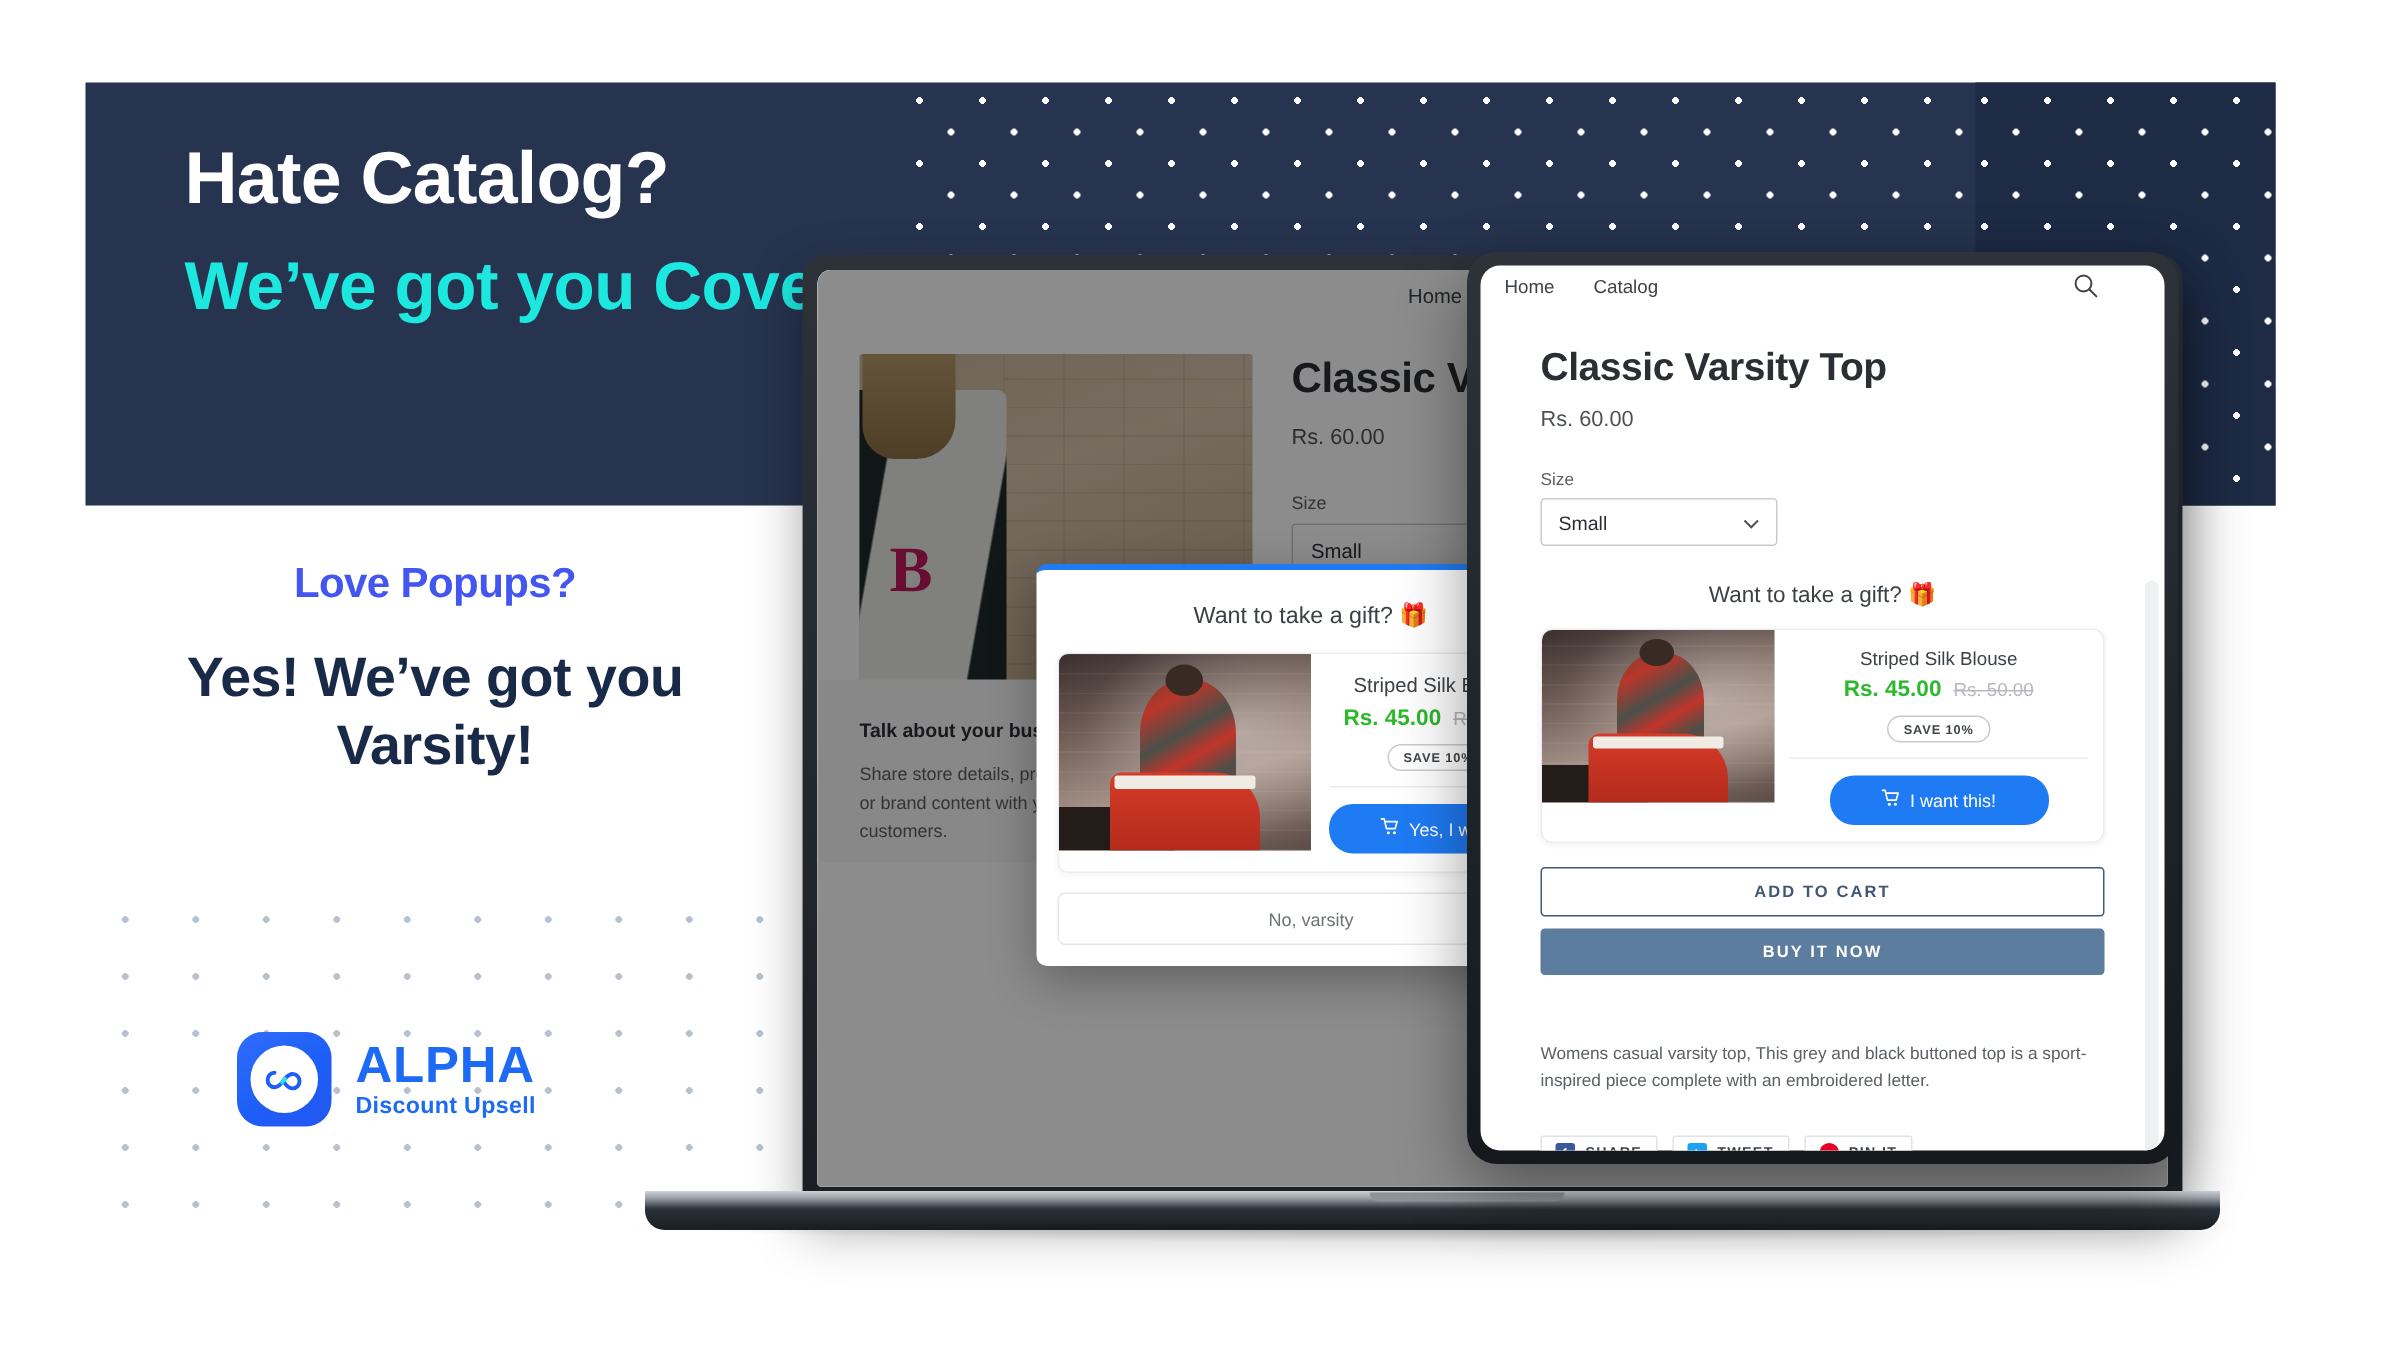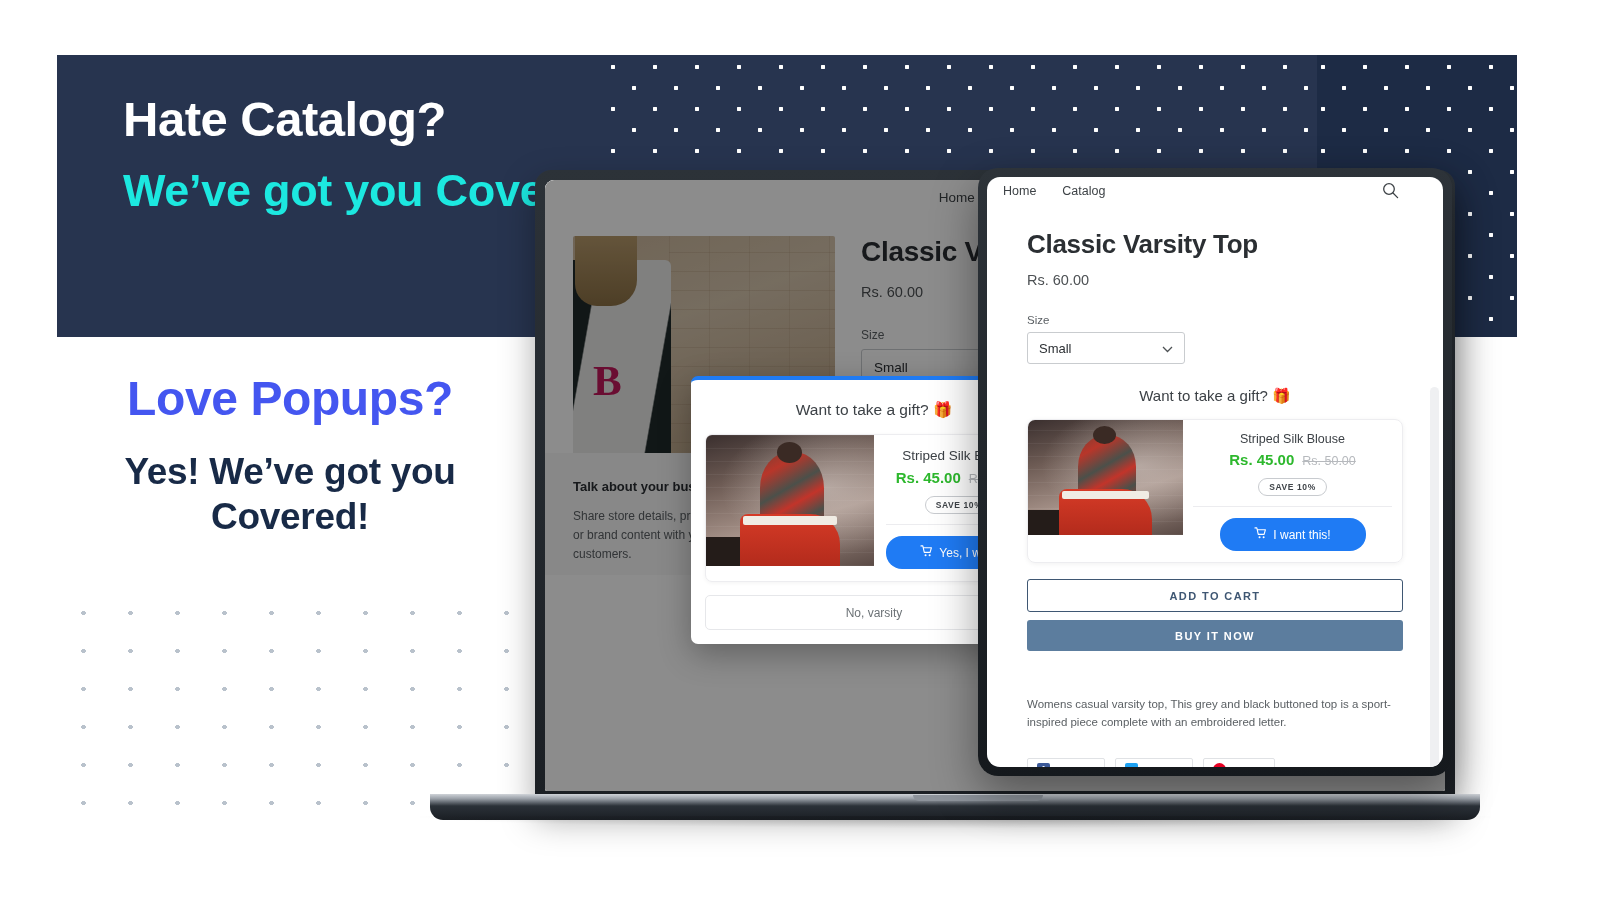--- a/index.html
+++ b/index.html
@@ -41,21 +41,21 @@
     font-size:49px;font-weight:bold;color:#ffffff;letter-spacing:-0.5px;
     line-height:1.0;margin:0 0 20px 0;
   }
   .promo-l2{
     font-size:45px;font-weight:bold;color:#1ce8e0;letter-spacing:-0.3px;
     line-height:1.18;margin:0;
   }
 
   .promo-sub{position:absolute;left:75px;top:375px;width:430px;text-align:center;}
   .promo-l3{
-    font-size:48px;font-weight:bold;color:#4456f0;margin:0 0 26px 0;
+    font-size:28px;font-weight:bold;color:#4456f0;margin:0 0 26px 0;
     letter-spacing:-0.4px;line-height:1;
   }
   .promo-l4{
     font-size:37px;font-weight:bold;color:#182a47;margin:0;
     line-height:1.22;letter-spacing:-0.3px;
   }
 
   .grey-dots{
     position:absolute;left:52px;top:588px;width:470px;height:250px;
     background-image:radial-gradient(circle, #b9c2cc 2.1px, transparent 2.3px);
@@ -306,25 +306,39 @@
     <div class="d"></div>
   </div>
 
   <div class="promo-head">
     <div class="promo-l1">Hate Catalog?</div>
     <div class="promo-l2">We’ve got you Covered!</div>
   </div>
 
   <div class="promo-sub">
     <div class="promo-l3">Love Popups?</div>
-    <div class="promo-l4">Yes! We’ve got you Covered!</div>
+    <div class="promo-l4">Yes! We’ve got you Varsity!</div>
   </div>
 
   <div class="grey-dots"></div>
 
+  <div class="logo-wrap">
+    <div class="logo-mark">
+      <div class="logo-disc">
+        <svg width="30" height="16" viewBox="0 0 30 16" aria-hidden="true">
+          <path d="M8 3.2c-2.6 0-4.6 2.1-4.6 4.8S5.4 12.8 8 12.8c2.4 0 3.9-1.7 5.1-3.2l1.9-2.4c1.2-1.5 2.7-3.2 5.1-3.2 2.6 0 4.6 2.1 4.6 4.8s-2 4.8-4.6 4.8c-2.4 0-3.9-1.7-5.1-3.2" fill="none" stroke="#1d5ef7" stroke-width="2.6" stroke-linecap="round"></path>
+          <path d="M13.1 9.6 15 7.2" fill="none" stroke="#1ce8e0" stroke-width="2.6" stroke-linecap="round"></path>
+        </svg>
+      </div>
+    </div>
+    <div class="logo-text">
+      <span class="logo-alpha">ALPHA</span>
+      <span class="logo-tag">Discount Upsell</span>
+    </div>
+  </div>
 
   <div class="laptop">
     <div class="lid">
       <div class="lid-inner">
 
         <div class="scr">
 
           <div class="scr-nav">
             <span>Home</span>
             <span>Catalog</span>

